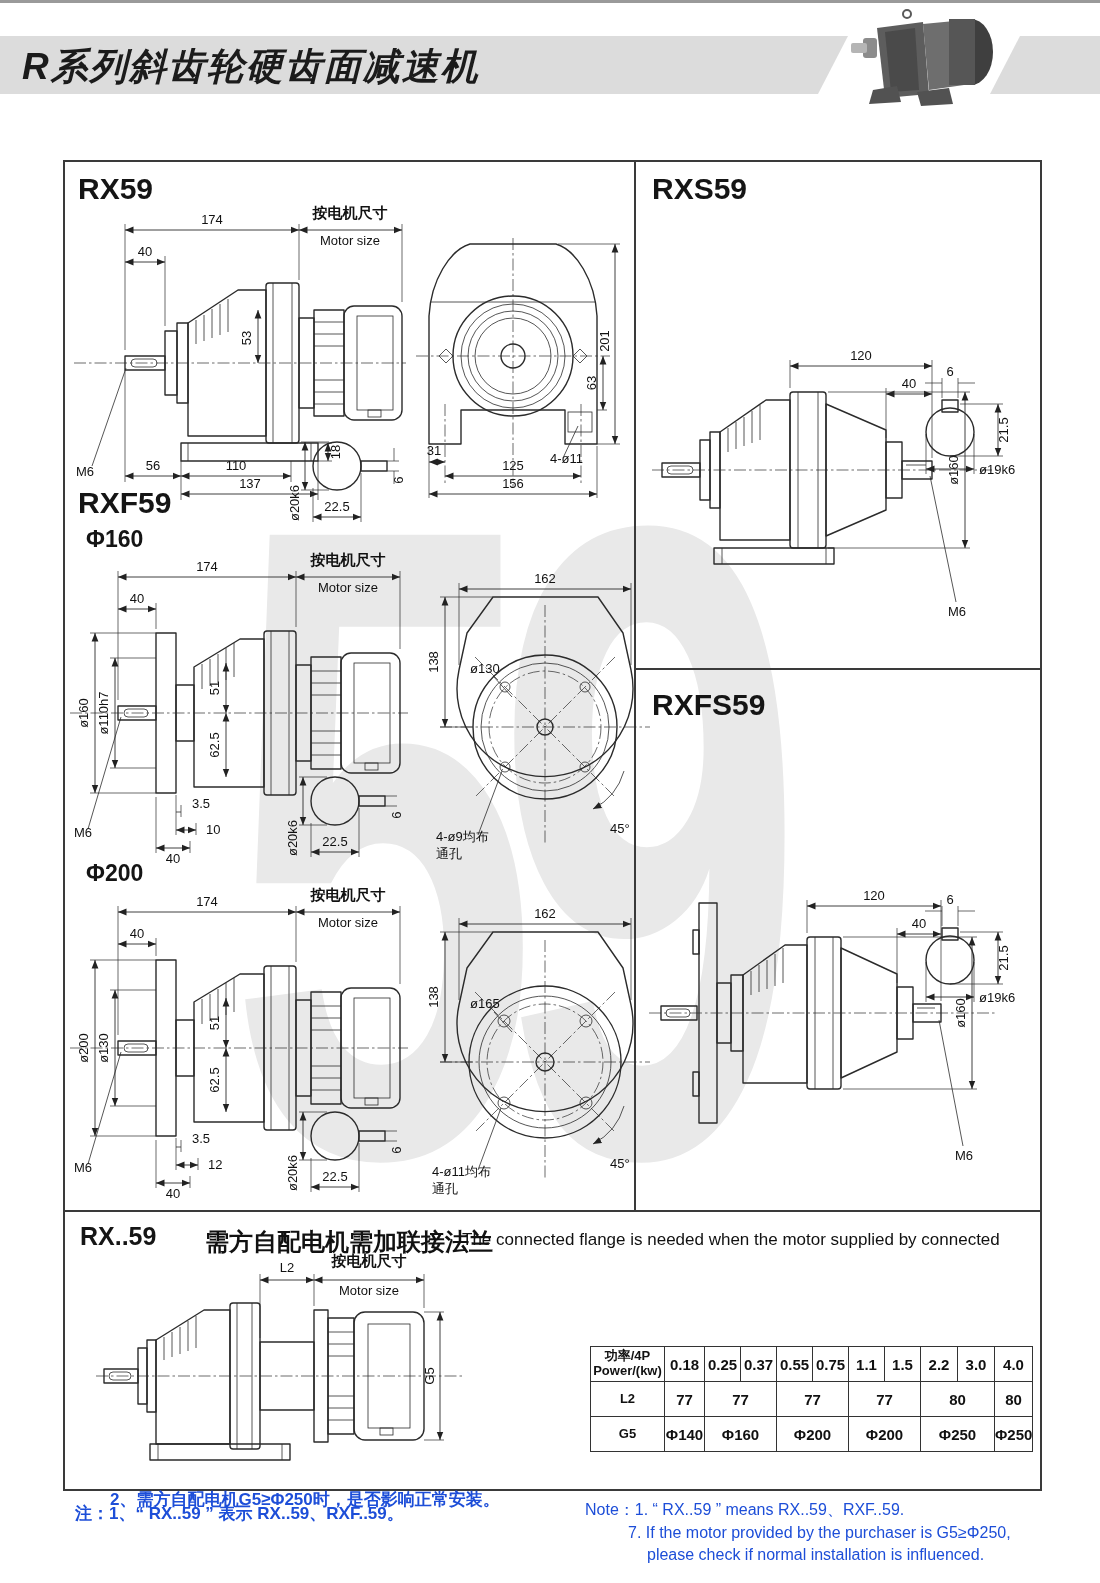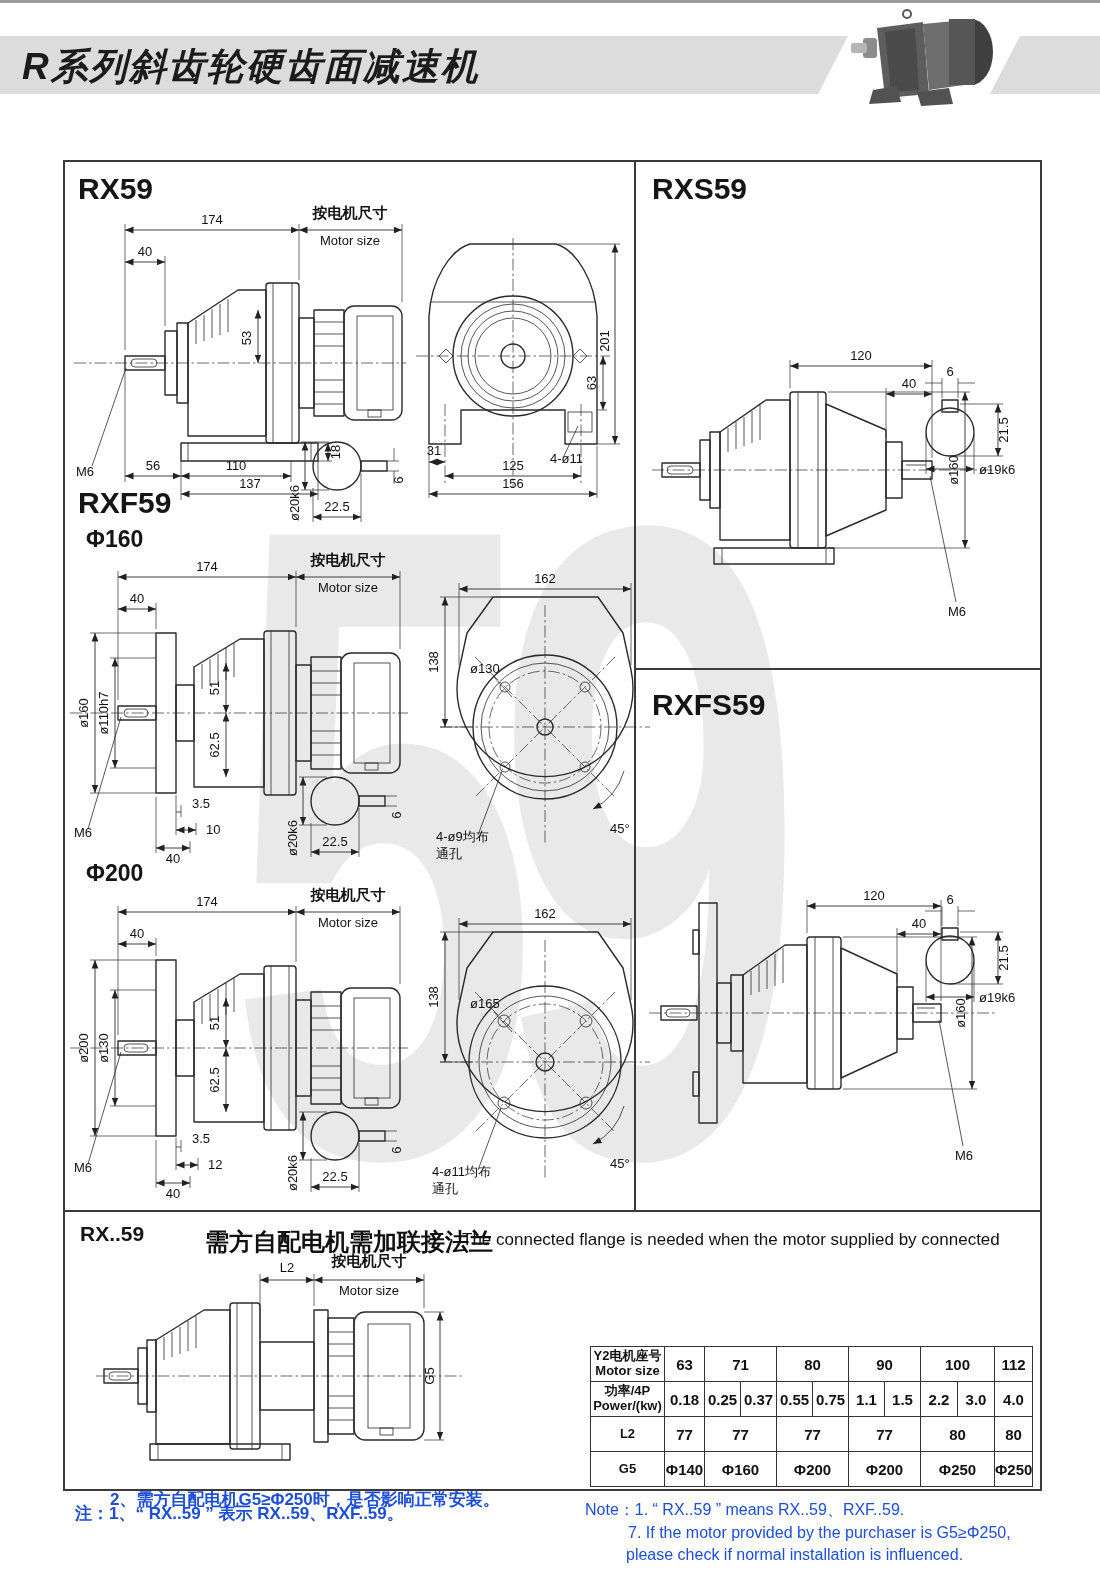--- a/index.html
+++ b/index.html
@@ -22,21 +22,21 @@
   
   .mainbox{position:absolute;left:63px;top:160px;width:975px;height:1327px;
            border:2px solid #3a3a3a;z-index:1;}
   .vdiv{position:absolute;left:634px;top:160px;width:2px;height:1050px;background:#3a3a3a;z-index:2;}
   .hdiv-r{position:absolute;left:634px;top:668px;width:406px;height:2px;background:#3a3a3a;z-index:2;}
   .hdiv-f{position:absolute;left:63px;top:1210px;width:977px;height:2px;background:#3a3a3a;z-index:2;}
   
   .sect{position:absolute;font-weight:bold;color:#151515;z-index:3;text-align:right;}
   .t30{font-size:30px;}
   .t24{font-size:23px;}
-  .t26{font-size:21px;}
+  .t26{font-size:25px;}
   .sub-cn{position:absolute;font-size:24px;font-weight:bold;z-index:3;}
   .sub-en{position:absolute;font-size:17px;z-index:3;}
   
   svg{position:absolute;z-index:3;overflow:visible;}
   .out{fill:none;stroke:#2b2b2b;stroke-width:1.4;stroke-linejoin:round;}
   .th{fill:none;stroke:#2b2b2b;stroke-width:0.8;}
   .ax{fill:none;stroke:#2b2b2b;stroke-width:0.7;stroke-dasharray:12 3 2.5 3;}
   .dim{fill:none;stroke:#2b2b2b;stroke-width:0.9;marker-start:url(#aS);marker-end:url(#aE);}
   .ex{stroke:#2b2b2b;stroke-width:0.7;}
   .ld{stroke:#2b2b2b;stroke-width:0.8;fill:none;}
@@ -660,32 +660,20 @@
       <col style="width:36px">
     <col style="width:36px">
       <col style="width:36px">
       <col style="width:36px">
       <col style="width:36px">
     <col style="width:37px">
       <col style="width:37px">
       <col style="width:38px">
   </colgroup>
   <tbody>
-      <tr>
-    <td class="lab">
-      <div>Y2电机座号</div>
-      <div>Motor size</div>
-    </td>
-    <td>63</td>
-    <td colspan="2">71</td>
-    <td colspan="2">80</td>
-    <td colspan="2">90</td>
-    <td colspan="2">100</td>
-    <td>112</td>
-  </tr>
   <tr>
     <td class="lab">
       <div>功率/4P</div>
       <div>Power/(kw)</div>
     </td>
     <td>0.18</td>
     <td>0.25</td>
     <td>0.37</td>
     <td>0.55</td>
     <td>0.75</td>
@@ -713,13 +701,13 @@
     <td colspan="2">Φ250</td>
     <td>Φ250</td>
   </tr>
 </tbody>
   </table>
 
 <div class="note note-cn" style="left:75px;top:1502px">注：1、“ RX..59 ”  表示 RX..59、RXF..59。</div>
 <div class="note note-cn" style="left:110px;top:1488px">2、需方自配电机G5≥Φ250时，是否影响正常安装。</div>
 <div class="note note-en" style="left:585px;top:1500px">Note：1.  “ RX..59 ”  means RX..59、RXF..59.</div>
 <div class="note note-en" style="left:628px;top:1524px">7.  If the motor provided by the purchaser is G5≥Φ250,</div>
-<div class="note note-en" style="left:626px;top:1546px">please check if normal installation is influenced.</div>
+<div class="note note-en" style="left:647px;top:1546px">please check if normal installation is influenced.</div>
 
 </body></html>

